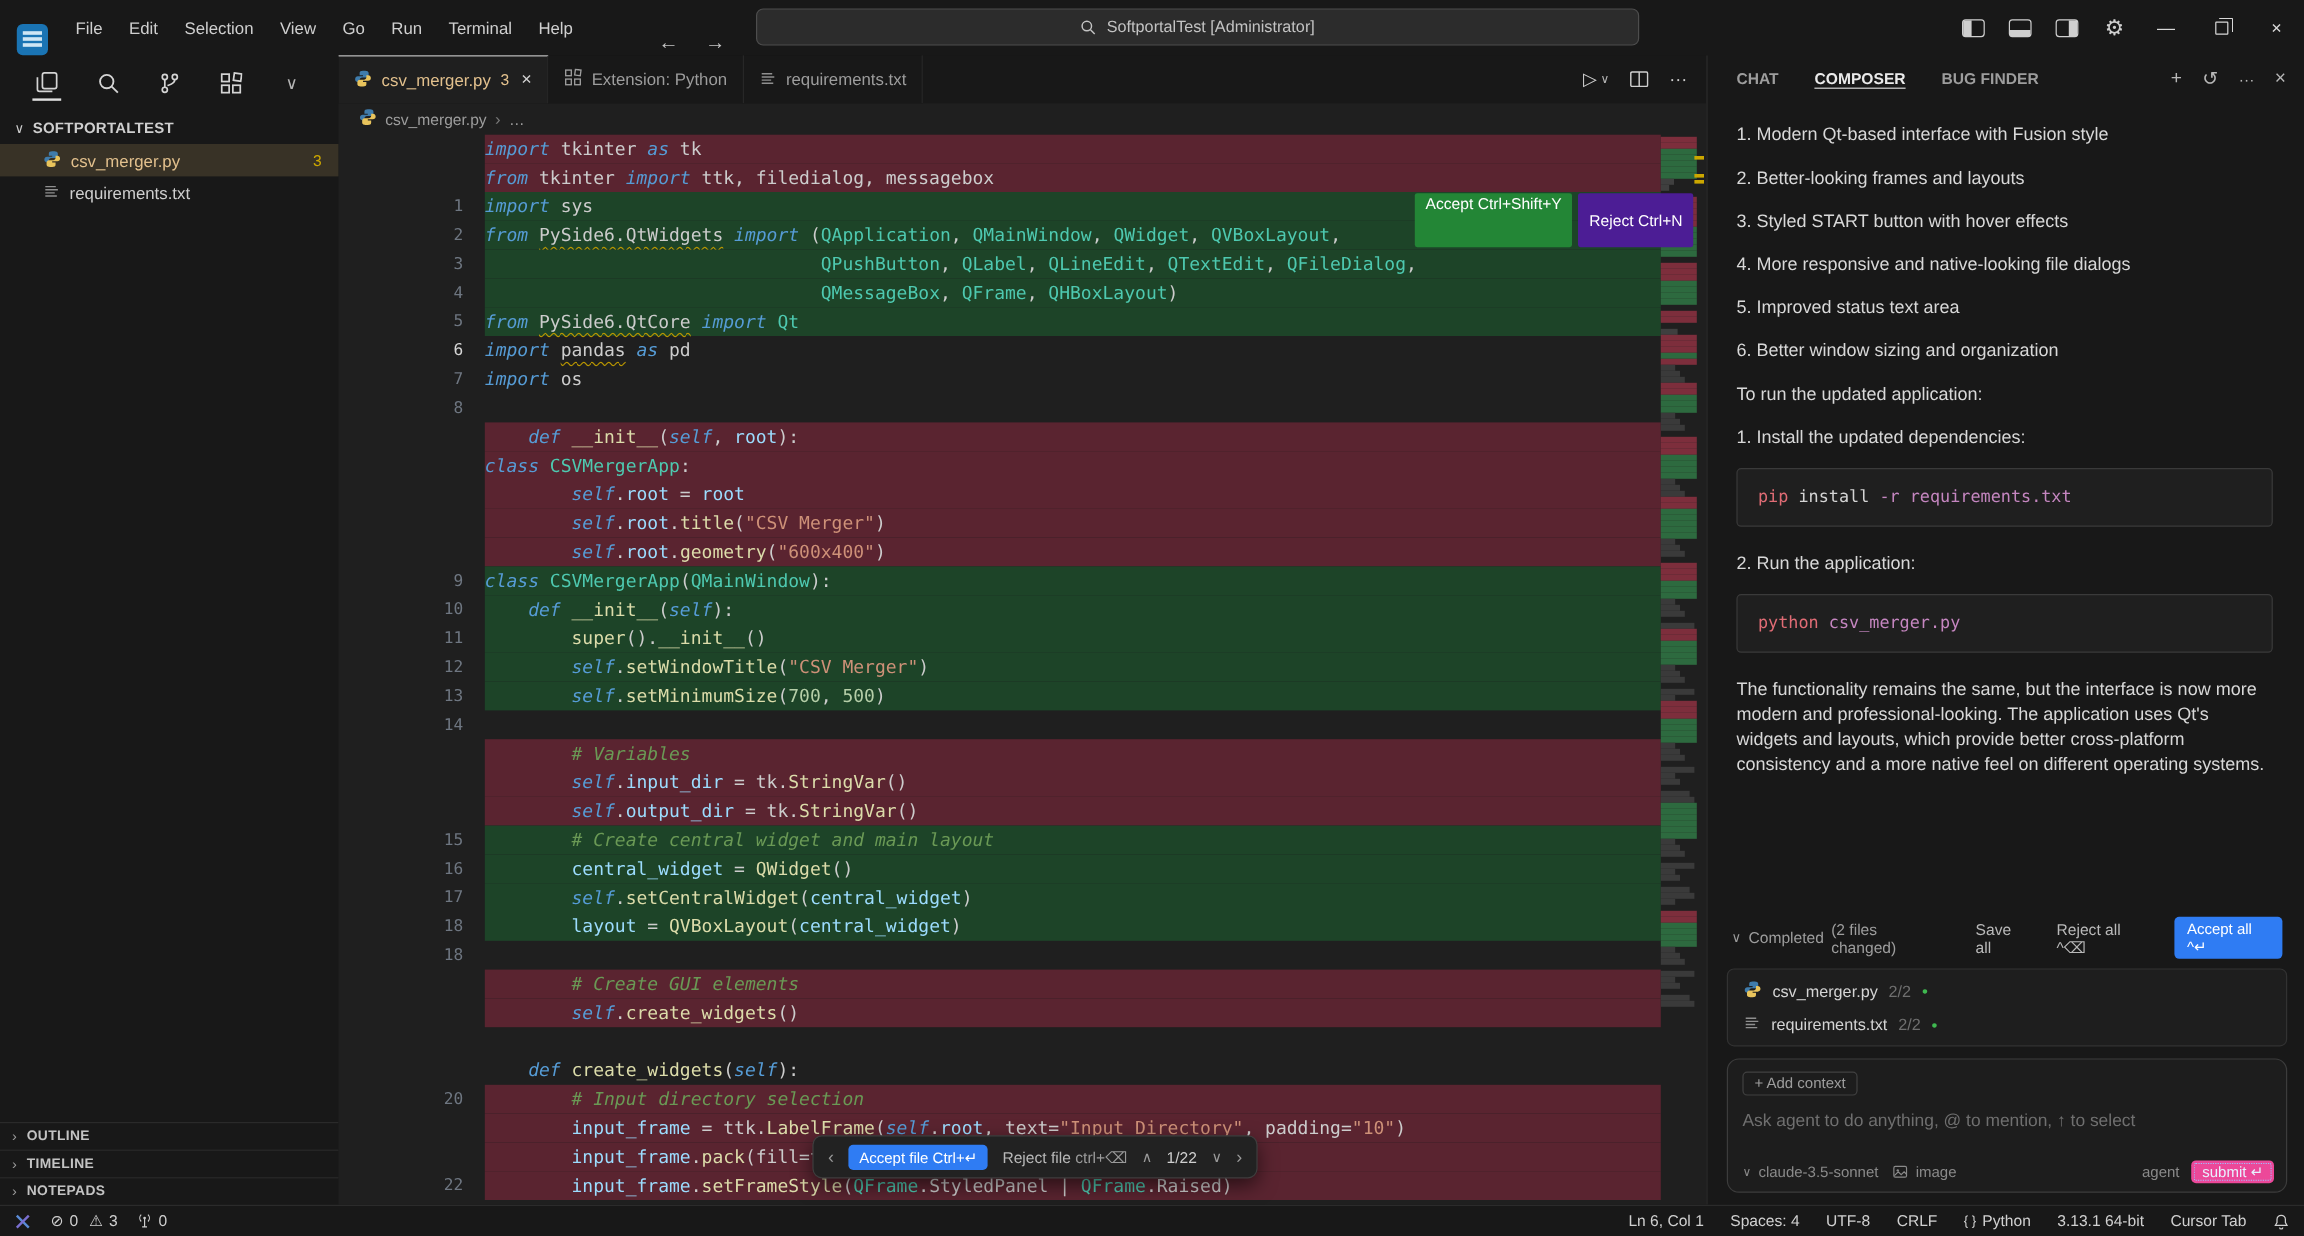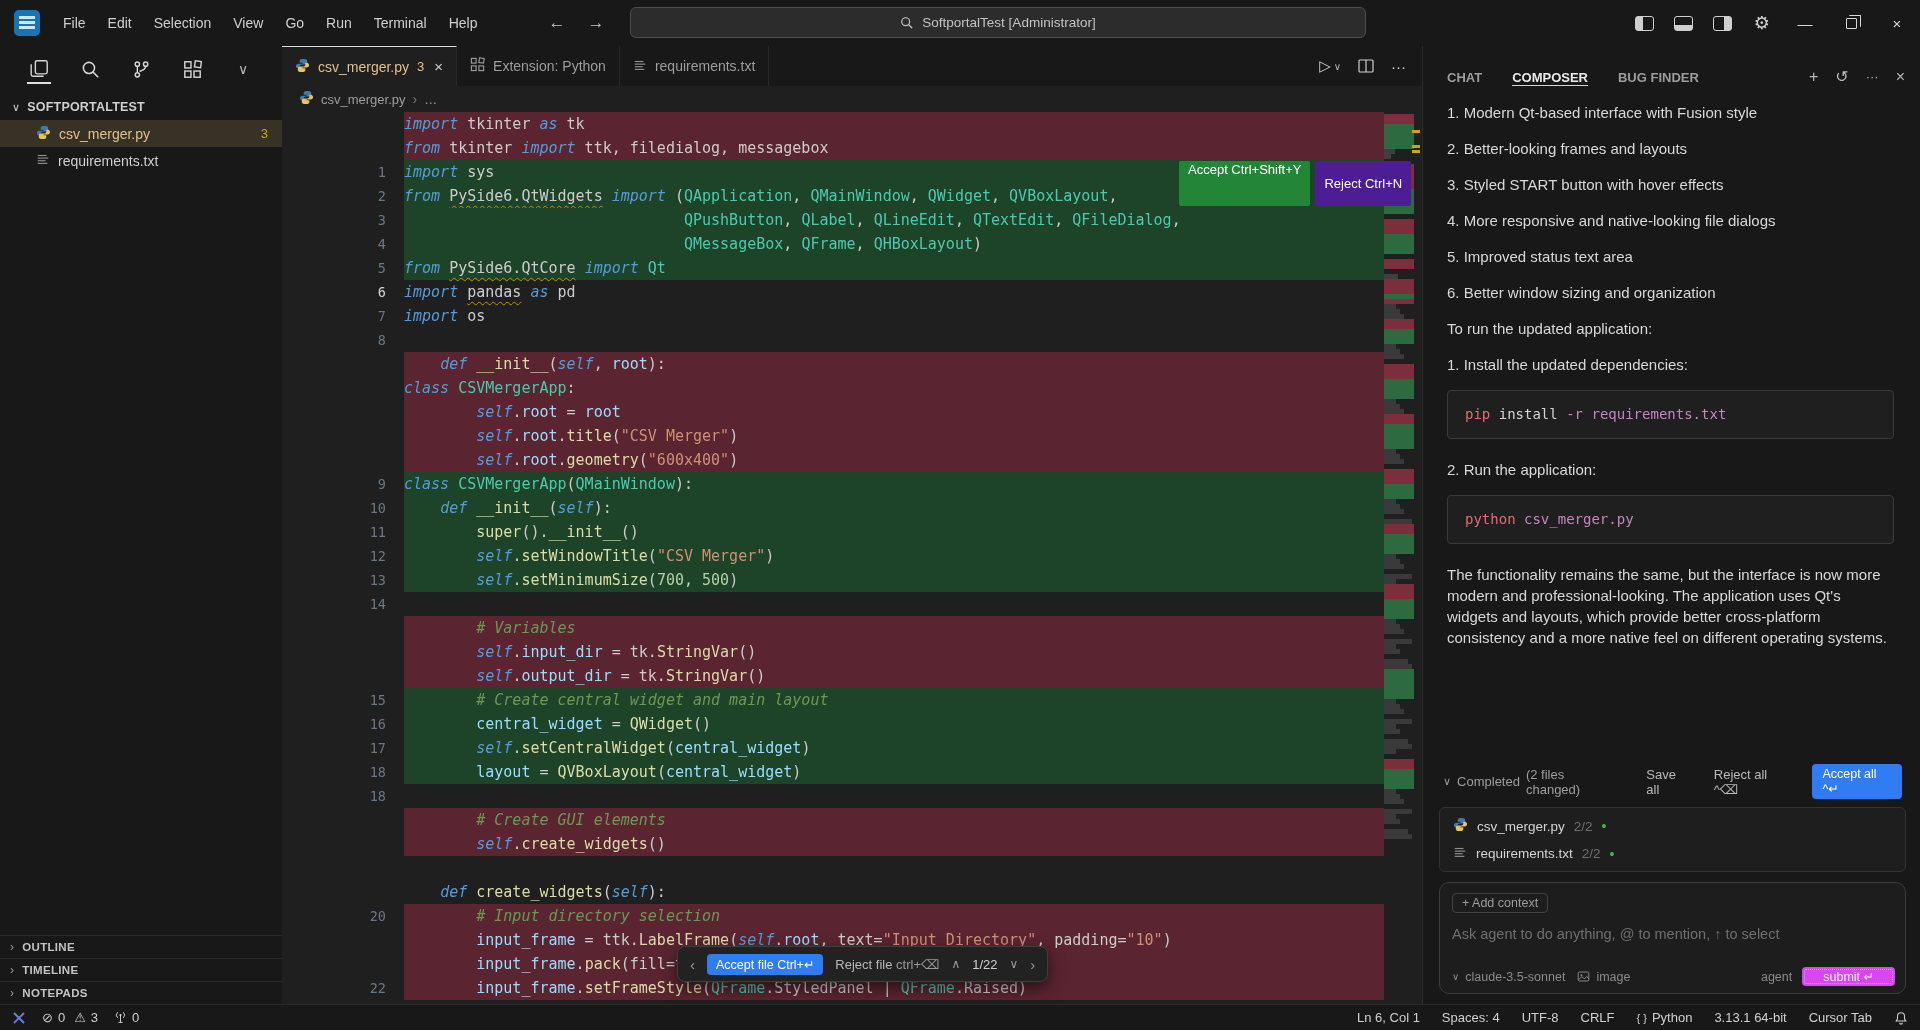--- a/index.html
+++ b/index.html
@@ -1,19 +1,19 @@
 <!DOCTYPE html>
 <html><head>
 <meta charset="utf-8">
 <style>
 *{margin:0;padding:0;box-sizing:border-box}
 html,body{width:1920px;height:1030px;overflow:hidden}
 body{background:#1f1f1f;font-family:"Liberation Sans",sans-serif;color:#ccc;position:relative}
 
-.titlebar{position:absolute;left:0;top:0;width:1920px;height:46px;background:#181818;display:flex;align-items:center;z-index:30}
+.titlebar{position:absolute;left:0;top:0;width:1920px;height:46px;background:#181818;display:flex;align-items:flex-end;z-index:30}
 .logo{width:26px;height:26px;margin:0 12px 0 14px;border-radius:5px;background:#1a74b4;position:relative;flex:none}
 .logo::before{content:"";position:absolute;left:5px;top:6px;width:16px;height:3px;background:#cfe6f5;box-shadow:0 5px 0 #cfe6f5,0 10px 0 #cfe6f5}
 .menu-item{padding:0 11px;font-size:14px;color:#cfcfcf;height:46px;line-height:46px}
 .nav-arrows{display:flex;gap:22px;margin-left:60px;font-size:17px;color:#c5c5c5}
 .searchbox{position:absolute;left:630px;top:7px;width:736px;height:31px;background:#2c2c2c;border:1px solid #4d4d4d;border-radius:6px;display:flex;align-items:center;justify-content:center;gap:8px;color:#c3c3c3;font-size:13.5px}
 .tb-right{position:absolute;right:0;top:0;height:46px;display:flex;align-items:center}
 .lyt{width:19px;height:15px;border:1.4px solid #cfcfcf;border-radius:3px;position:relative;margin:0 10px}
 .lyt-left::before{content:"";position:absolute;left:0;top:0;bottom:0;width:7px;background:#cfcfcf}
 .lyt-bottom::before{content:"";position:absolute;left:0;right:0;bottom:0;height:5px;background:#cfcfcf}
 .lyt-right::before{content:"";position:absolute;right:0;top:0;bottom:0;width:7px;background:#cfcfcf}
@@ -70,21 +70,21 @@
 .diff-actions{position:absolute;top:49px;left:897px;display:flex;gap:5px;z-index:5}
 .btn-accept{background:#238636;color:#fff;font-size:13px;padding:1px 9px;border-radius:2px}
 .btn-reject{background:#4c1d95;color:#fff;font-size:13px;padding:15px 9px;border-radius:2px}
 .float-widget{position:absolute;left:395px;top:834px;height:36px;display:flex;align-items:center;gap:12px;background:#222;border:1px solid #3e3e3e;border-radius:8px;padding:0 12px;box-shadow:0 6px 16px rgba(0,0,0,.55);z-index:6;font-size:13px;color:#b8b8b8}
 .fw-accept{background:#2f7cf3;color:#fff;border-radius:4px;padding:3px 9px;font-size:12.5px}
 .fw-kbd{color:#9a9a9a}
 .fw-chev{color:#9a9a9a;font-size:12px}
 .fw-counter{color:#cfcfcf}
 
 .panel{position:absolute;left:1422px;top:46px;right:0;bottom:26px;background:#181818;border-left:1px solid #2b2b2b;display:flex;flex-direction:column}
-.panel-tabs{height:40px;flex:none;display:flex;align-items:flex-end;padding-left:24px;gap:30px;font-size:13px;font-weight:bold;color:#9d9d9d}
+.panel-tabs{height:40px;flex:none;display:flex;align-items:center;padding-left:24px;gap:30px;font-size:13px;font-weight:bold;color:#9d9d9d}
 .ptab{display:flex;align-items:center;border-bottom:1px solid transparent}
 .ptab.active{color:#eaeaea;border-bottom:1px solid #d4d4d4}
 .panel-icons{margin-left:auto;display:flex;align-items:center;gap:17px;padding-right:15px;color:#b8b8b8;font-weight:normal;font-size:16px}
 .panel-body{flex:1;padding:16px 26px 0 24px;font-size:15px;color:#d8d8d8;line-height:21px;overflow:hidden}
 .msg-li,.msg-p{margin-bottom:15px}
 .msg-code{border:1px solid #3a3a3a;background:#1f1f1f;border-radius:4px;padding:13px 17px;margin:3px 0 20px 0;font-family:"DejaVu Sans Mono",monospace;font-size:14px}
 .ck-cmd{color:#e06c75}
 .ck-arg{color:#c586c0}
 .ck-pl{color:#d4d4d4}
 .review-row{display:flex;align-items:center;padding:10px 24px 0 24px;flex:none}
@@ -97,21 +97,21 @@
 .cb-spacer{flex:1}
 .files-box{border:1px solid #323232;background:#1e1e1e;border-radius:6px;padding:4px 0;margin-bottom:10px}
 .cf-row{display:flex;align-items:center;gap:9px;padding:5px 13px;font-size:13.5px;color:#d4d4d4}
 .cf-prog{color:#6f6f6f}
 .cf-dot{color:#3fb950;font-size:14px}
 .input-box{border:1px solid #3c3c3c;background:#1d1d1d;border-radius:10px;padding:10px 12px;height:112px;position:relative}
 .ctx-chip{display:inline-block;border:1px solid #414141;border-radius:4px;color:#9d9d9d;font-size:12.5px;padding:2px 9px}
 .input-ph{color:#6f6f6f;font-size:14.5px;margin-top:13px}
 .input-foot{position:absolute;left:12px;right:10px;bottom:7px;display:flex;align-items:center;gap:6px;font-size:12.5px;color:#8a8a8a}
 .foot-right{margin-left:auto;display:flex;align-items:center;gap:10px}
-.submit-chip{background:#d946ef;color:#e8f0ff;border-radius:4px;padding:2px 21px;outline:1px dotted #9ec1ff;outline-offset:-3px}
+.submit-chip{background:#ec4899;color:#e8f0ff;border-radius:4px;padding:2px 9px;outline:1px dotted #9ec1ff;outline-offset:-3px}
 
 .statusbar{position:absolute;left:0;right:0;bottom:0;height:26px;background:#181818;border-top:1px solid #2b2b2b;display:flex;align-items:center;padding:0 12px;font-size:13px;color:#d0d0d0;gap:16px;z-index:30}
 .sb-item{display:flex;align-items:center;gap:5px}
 .sb-right{margin-left:auto;display:flex;align-items:center;gap:22px}
 .remote-icon{color:#5a8bd6;font-size:14px;font-weight:bold}
 svg.ic{display:block}
 </style>
 </head>
 <body>
 

